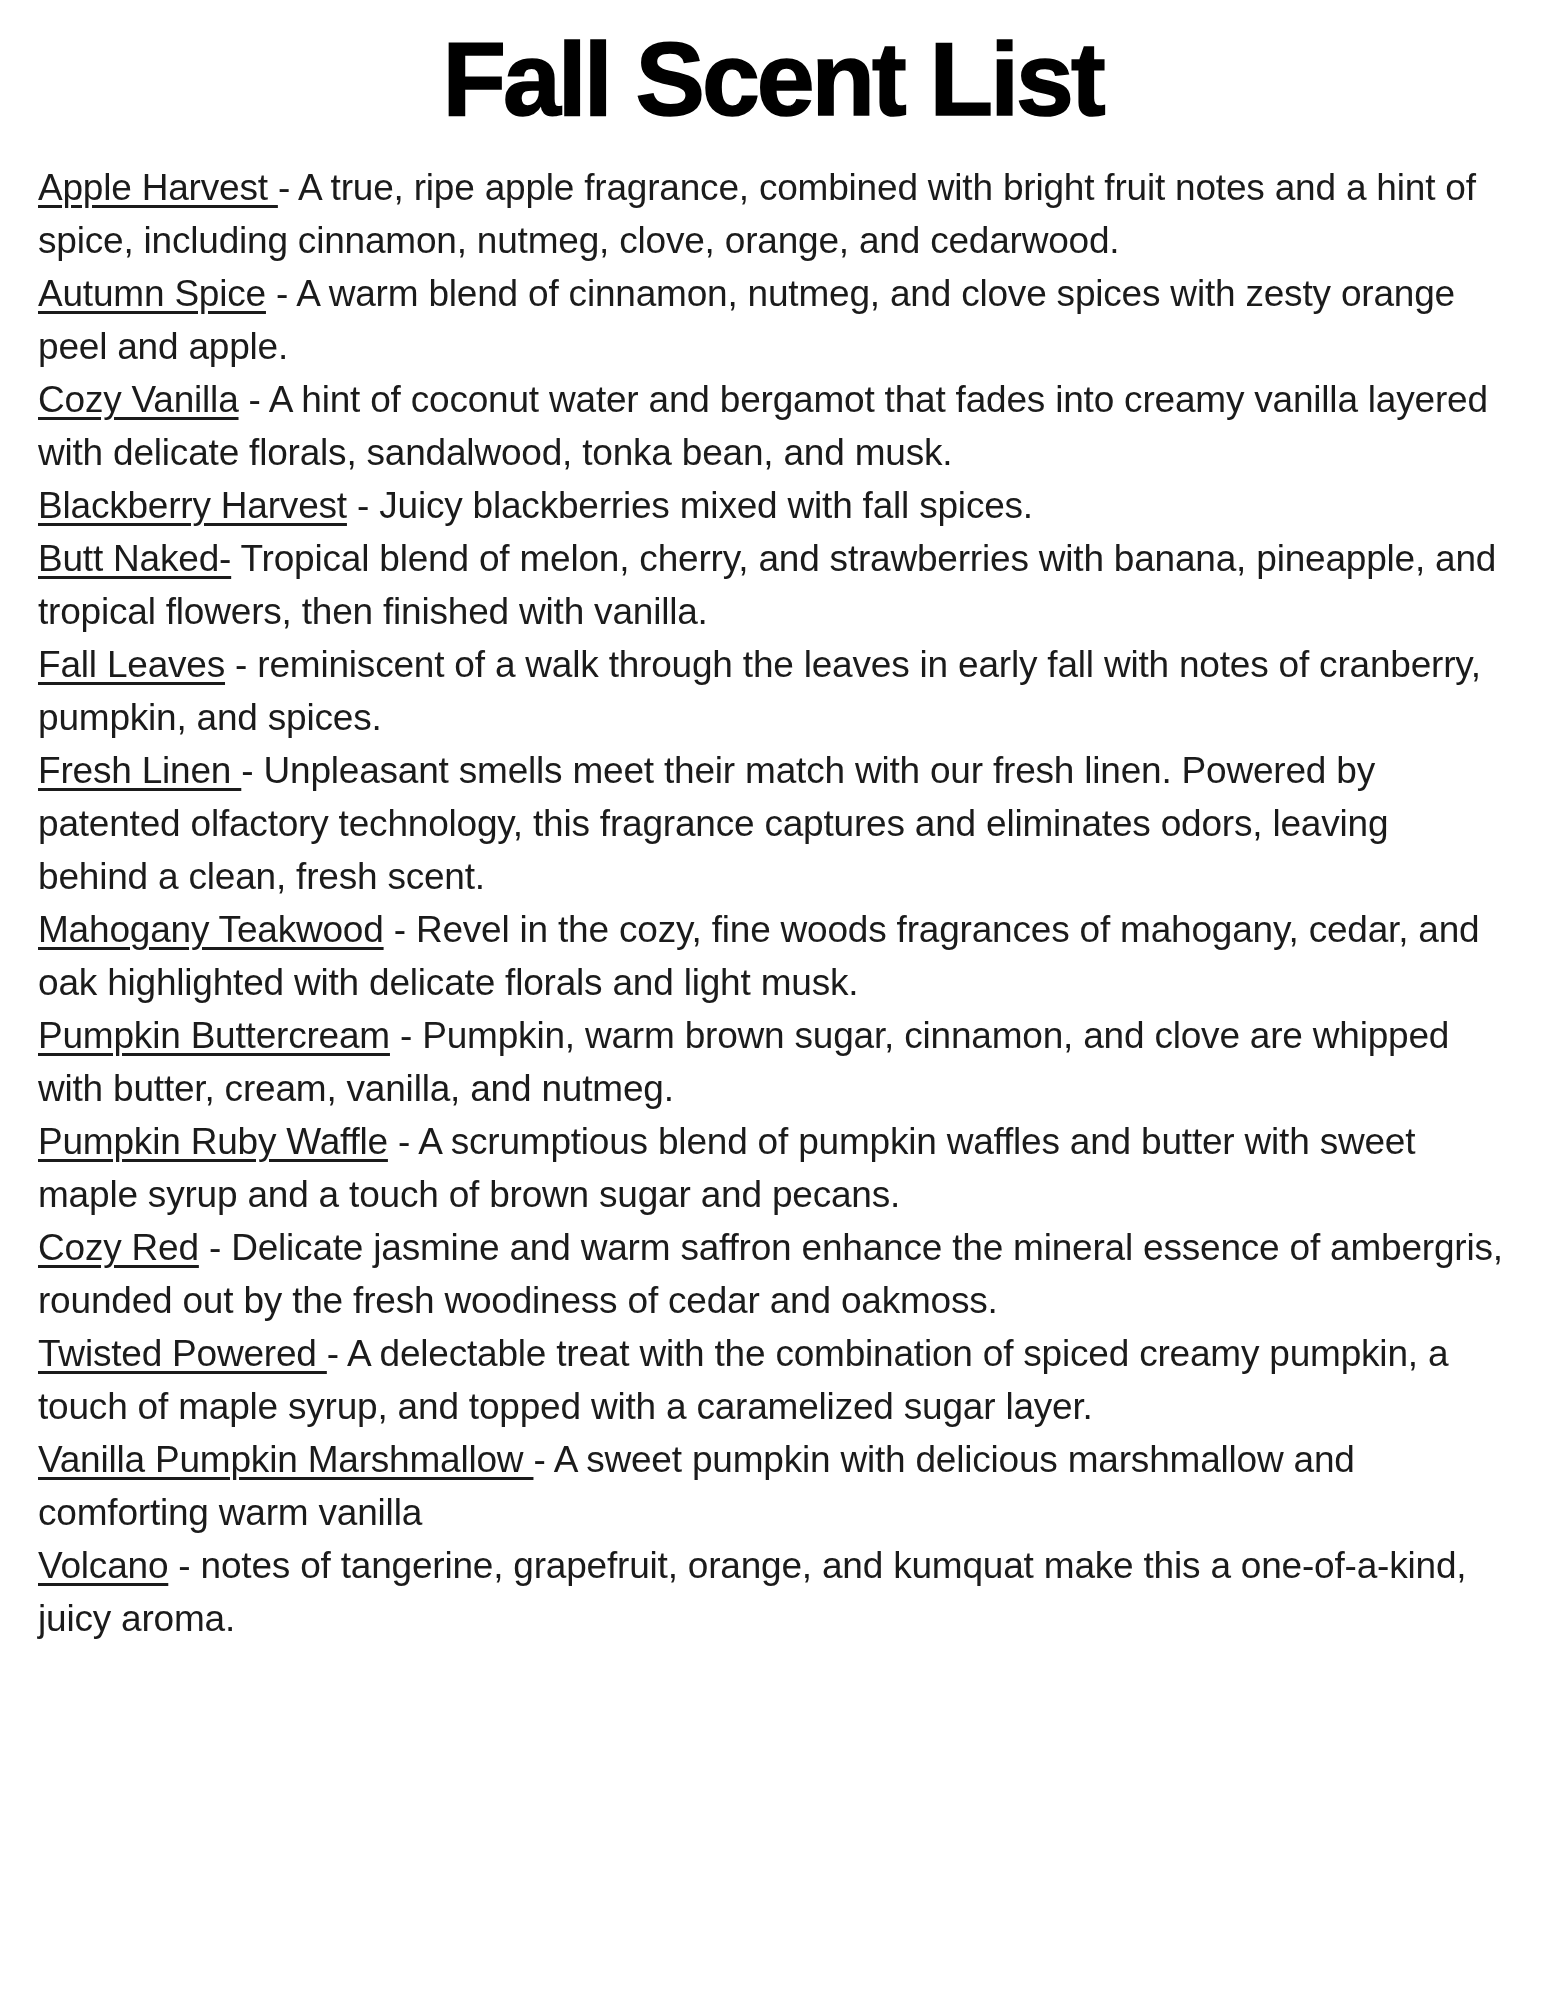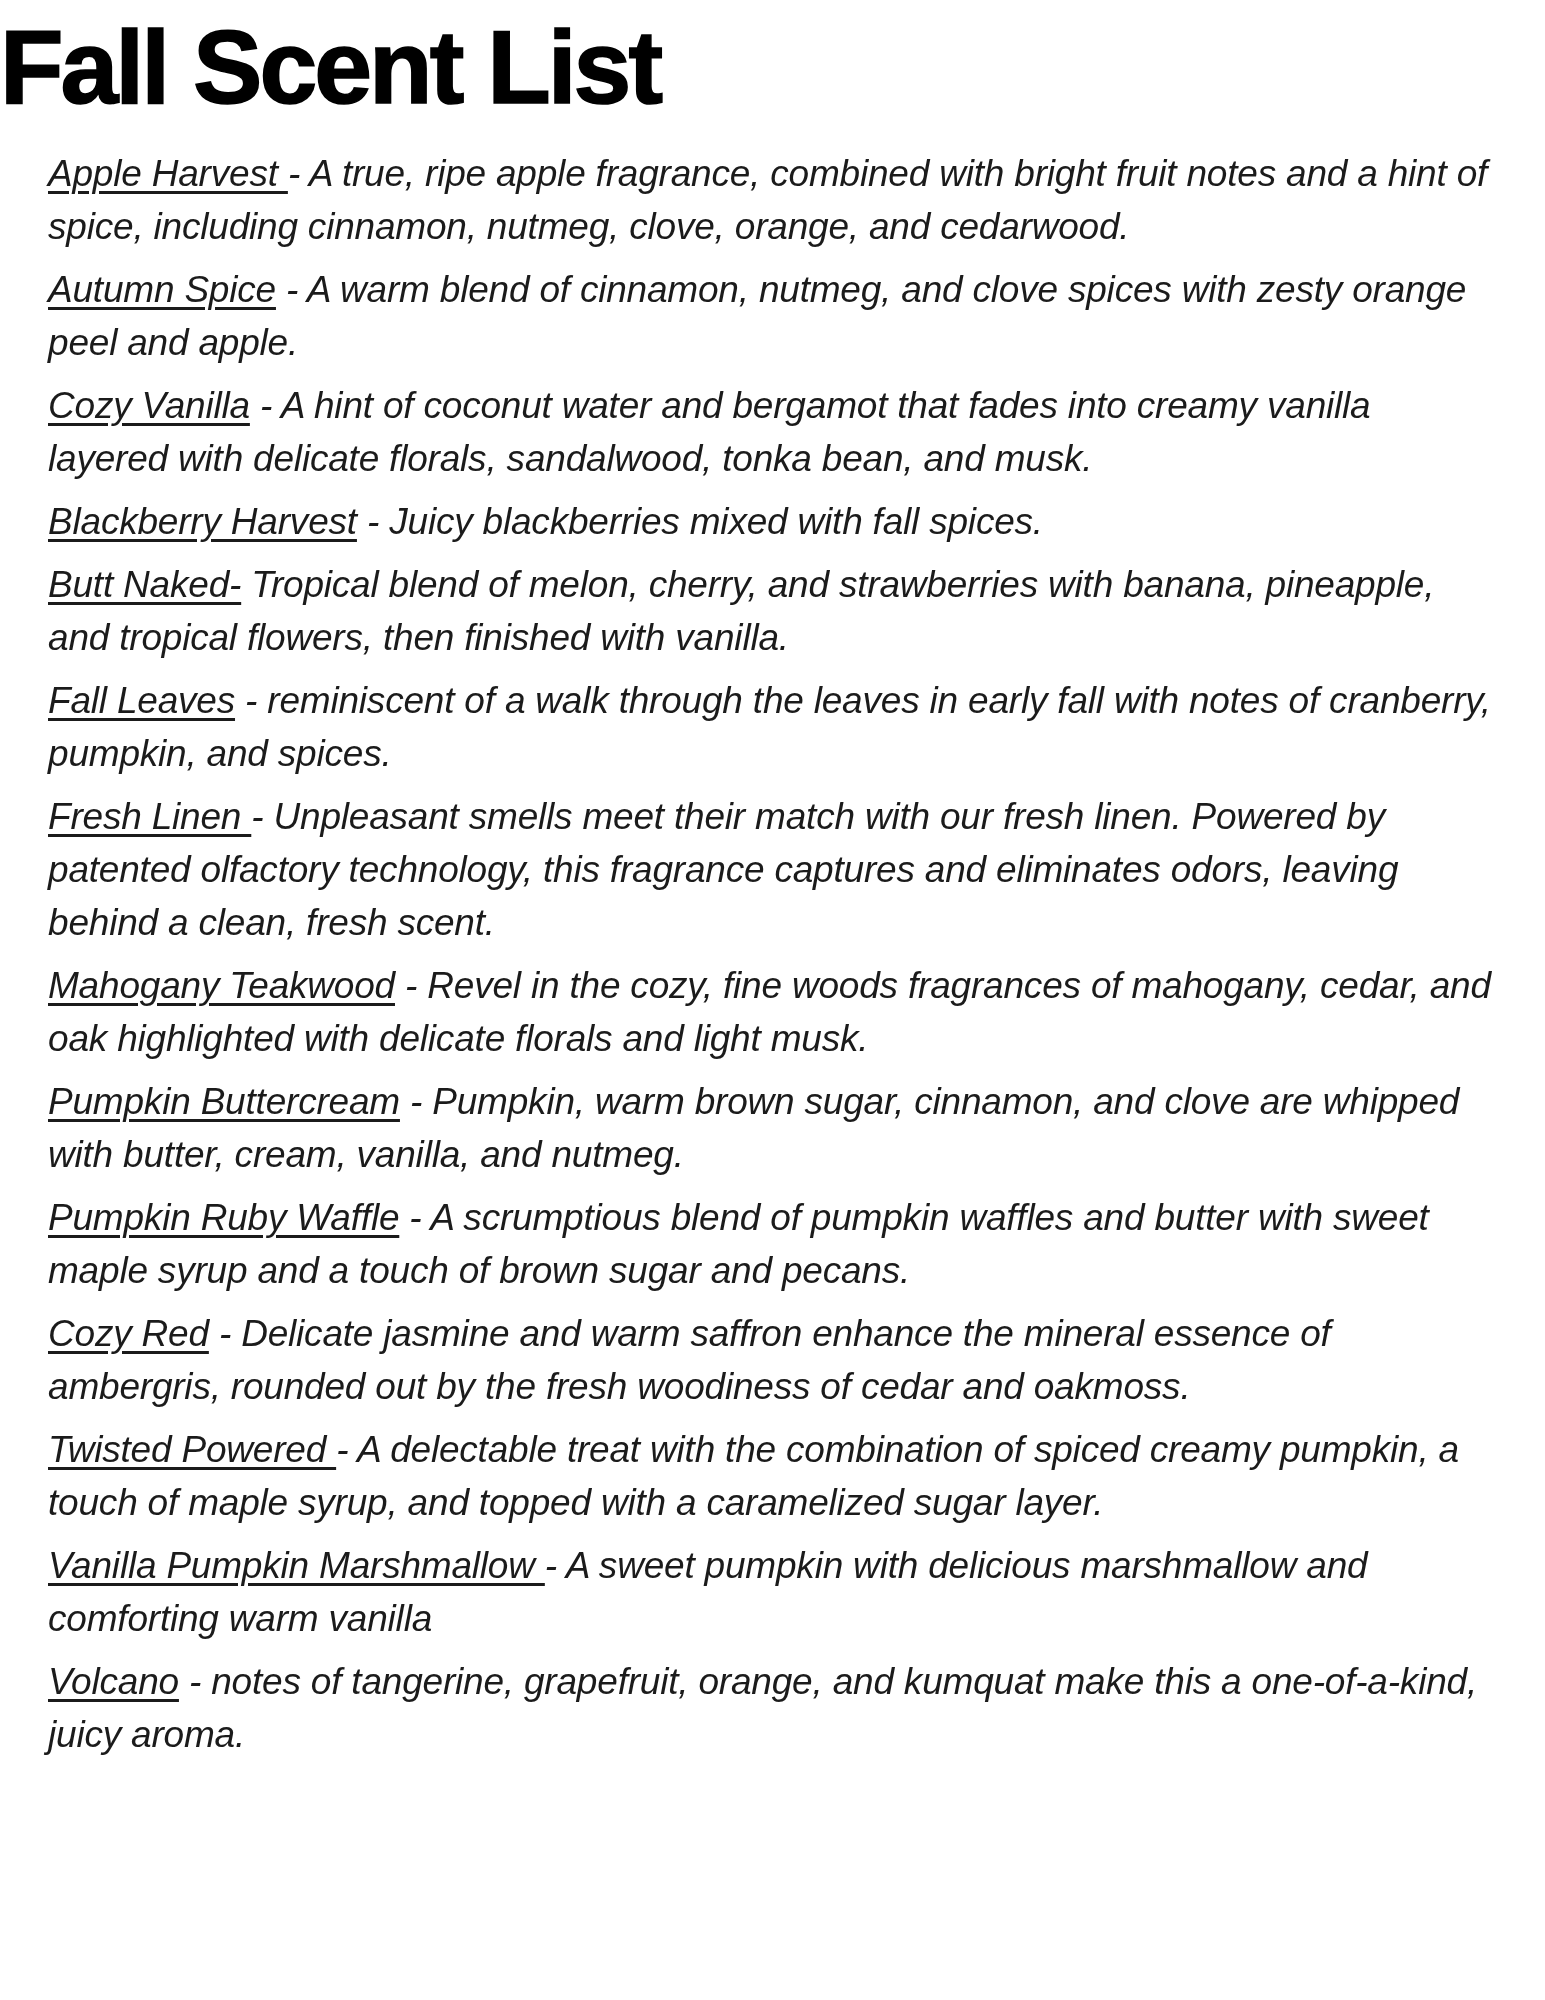--- a/index.html
+++ b/index.html
@@ -12,40 +12,40 @@
     background: var(--bg, #ffffff);
     font-family: "Liberation Sans", sans-serif;
     overflow: hidden;
   }
   .page {
     width: 1545px;
     height: 2000px;
     box-sizing: border-box;
   }
   .title {
-    margin: 0;
+    margin: 12px;
     padding-top: 6px;
+    text-align: center;
     font-family: "Liberation Sans", sans-serif;
     font-weight: 900;
     font-size: 104px;
     line-height: 1.18;
     letter-spacing: -3px;
     color: var(--title-color, #000000);
     -webkit-text-stroke: 1.6px currentColor;
   }
   .scent-list {
     padding: 8px 38px 0 38px;
     font-size: 37px;
     line-height: 53px;
     letter-spacing: -0.2px;
     color: var(--body-color, #1b1b1b);
   }
   .scent {
-    margin: 10px;
-    font-style: italic;
+    margin: 0;
   }
   .scent-name {
     text-decoration: underline;
     text-decoration-thickness: 2.5px;
     text-underline-offset: 5px;
     white-space: pre-wrap; 
   }
   .scent-desc {
     white-space: pre-wrap;
   }

